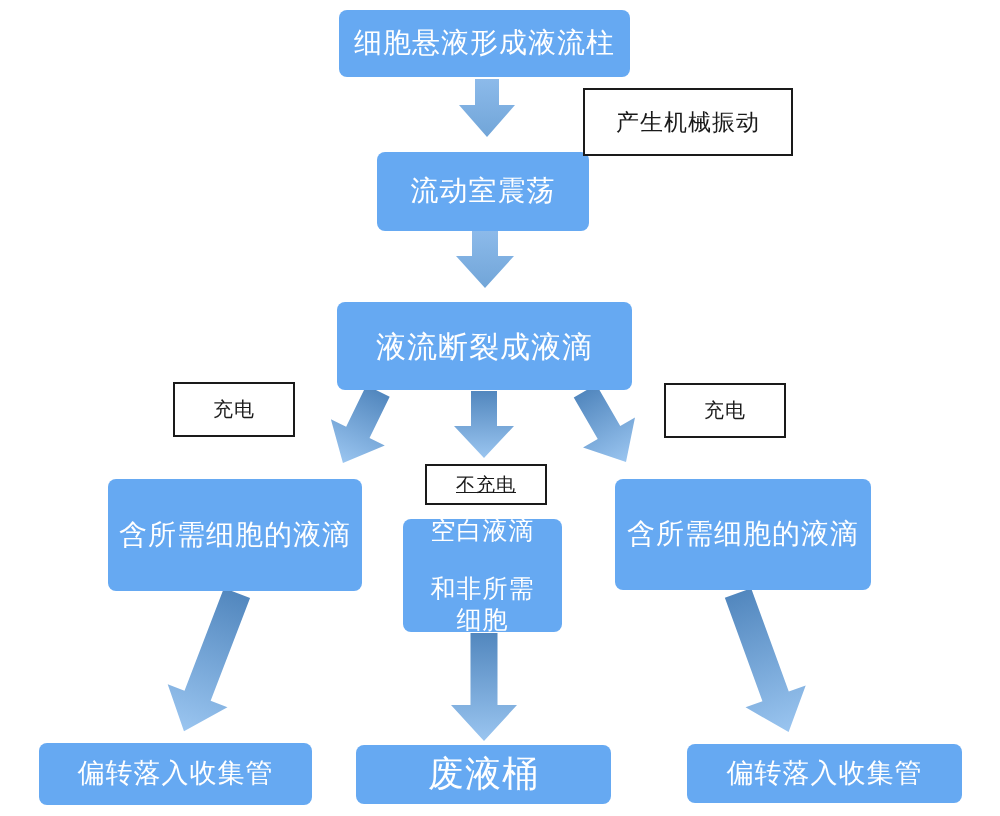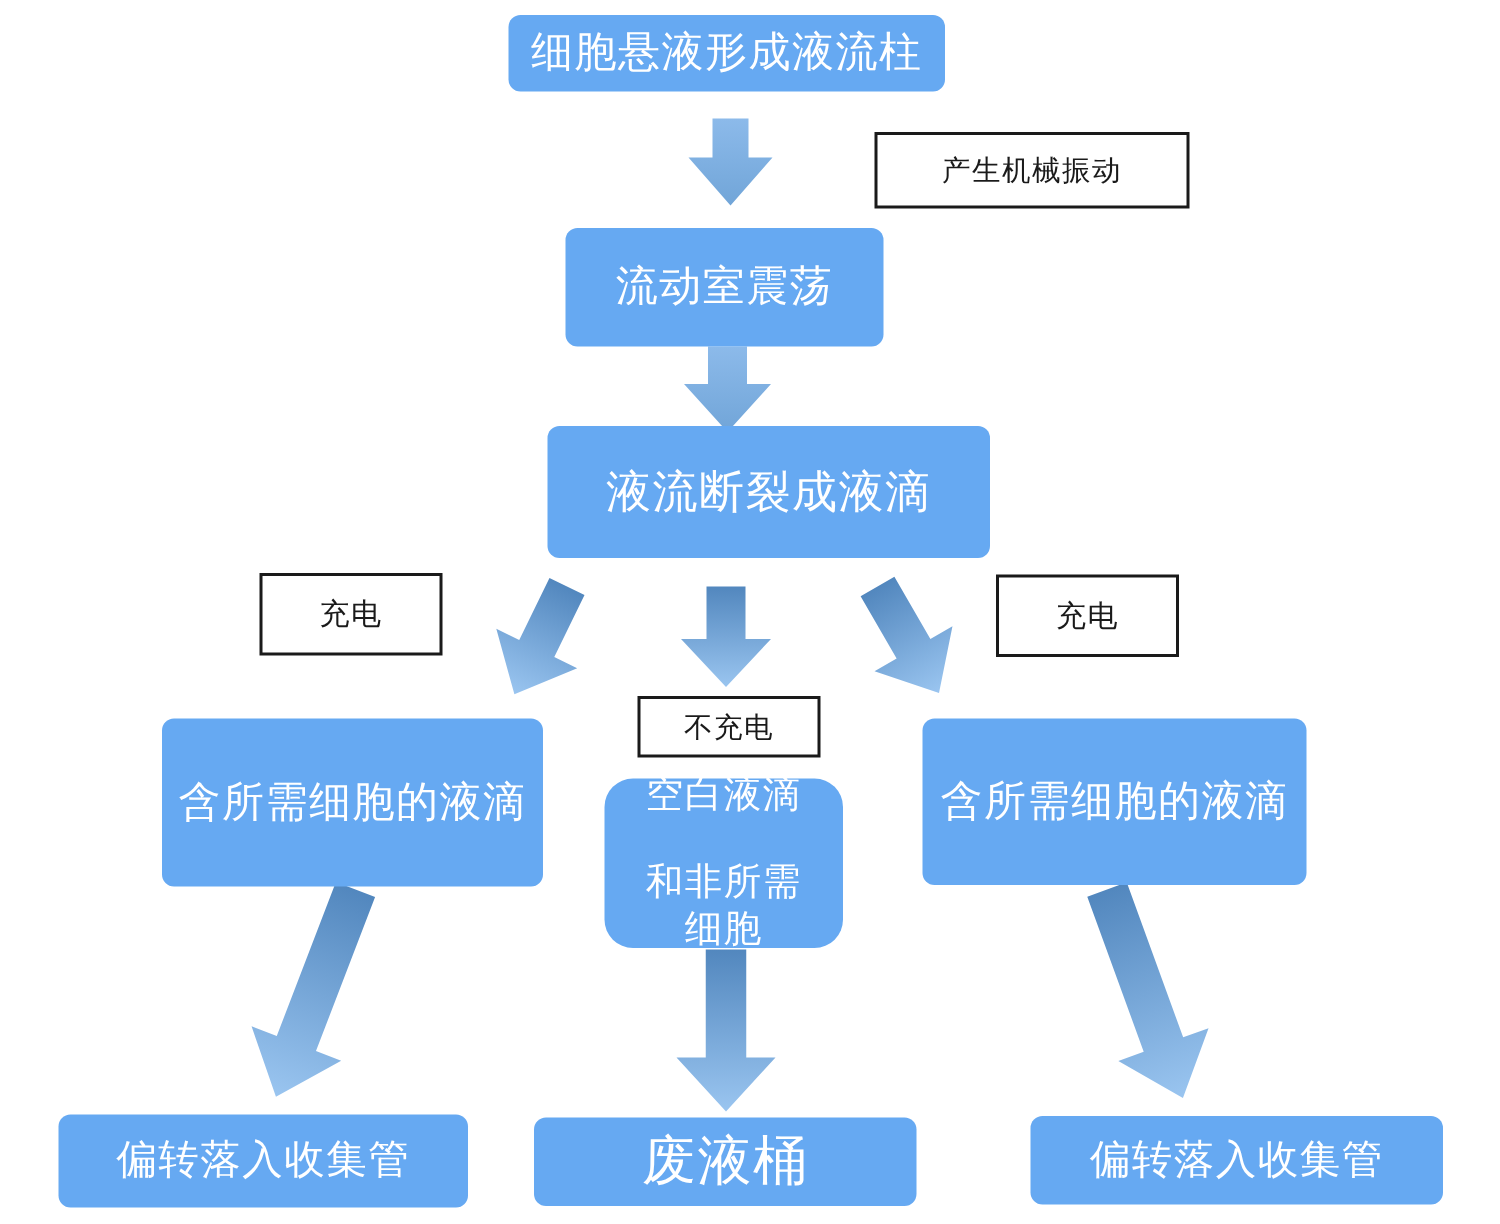--- a/index.html
+++ b/index.html
@@ -67,55 +67,55 @@
         <path d="M -14 0 L 14 0 L 14 110 L 32 110 L 0 148 L -32 110 L -14 110 Z" fill="url(#gradLong)"></path>
       </g>
       <g transform="translate(484,633) rotate(0)">
         <path d="M -13.5 0 L 13.5 0 L 13.5 72 L 33 72 L 0 108 L -33 72 L -13.5 72 Z" fill="url(#gradLong)"></path>
       </g>
       <g transform="translate(738,593) rotate(-20)">
         <path d="M -14 0 L 14 0 L 14 110 L 32 110 L 0 148 L -32 110 L -14 110 Z" fill="url(#gradLong)"></path>
       </g>
     </svg>
   <div id="node-layer">
-      <div class="node" style="left: 339px; top: 10px; width: 291px; height: 51px; font-size: 28px;">
+      <div class="node" style="left: 339px; top: 10px; width: 291px; height: 67px; font-size: 28px;">
         <span>细胞悬液形成液流柱</span>
       </div>
       <div class="node" style="left: 377px; top: 152px; width: 212px; height: 79px; font-size: 28px;">
         <span>流动室震荡</span>
       </div>
-      <div class="node" style="left: 337px; top: 284px; width: 295px; height: 88px; font-size: 30px; margin-left: 28px;">
+      <div class="node" style="left: 337px; top: 302px; width: 295px; height: 88px; font-size: 30px;">
         <span>液流断裂成液滴</span>
       </div>
       <div class="node" style="left: 108px; top: 479px; width: 254px; height: 112px; font-size: 28px;">
         <span>含所需细胞的液滴</span>
       </div>
-      <div class="node" style="left: 403px; top: 519px; width: 159px; height: 113px; font-size: 25px; border-radius: 19px;">
+      <div class="node" style="left: 403px; top: 519px; width: 159px; height: 113px; font-size: 25px;">
         <span style="display: block;">空白液滴</span>
         <span style="display: block; margin-top: 25px;">和非所需</span>
         <span style="display: block; font-family: Liberation Serif, serif;">细胞</span>
       </div>
       <div class="node" style="left: 615px; top: 479px; width: 256px; height: 111px; font-size: 28px;">
         <span>含所需细胞的液滴</span>
       </div>
       <div class="node" style="left: 39px; top: 743px; width: 273px; height: 62px; font-size: 27px;">
         <span>偏转落入收集管</span>
       </div>
       <div class="node" style="left: 356px; top: 745px; width: 255px; height: 59px; font-size: 36px;">
         <span>废液桶</span>
       </div>
       <div class="node" style="left: 687px; top: 744px; width: 275px; height: 59px; font-size: 27px;">
         <span>偏转落入收集管</span>
       </div>
-      <div class="tag" style="left: 583px; top: 88px; width: 210px; height: 51px; font-size: 19px;">
+      <div class="tag" style="left: 583px; top: 88px; width: 210px; height: 68px; font-size: 23px;">
         <span>产生机械振动</span>
       </div>
       <div class="tag" style="left: 173px; top: 382px; width: 122px; height: 55px; font-size: 20px;">
         <span>充电</span>
       </div>
       <div class="tag" style="left: 664px; top: 383px; width: 122px; height: 55px; font-size: 20px;">
         <span>充电</span>
       </div>
-      <div class="tag" style="left: 425px; top: 464px; width: 122px; height: 41px; font-size: 19px;">
+      <div class="tag" style="left: 425px; top: 464px; width: 122px; height: 41px; font-size: 19px; text-decoration: underline;">
         <span>不充电</span>
       </div>
     </div>
 </div>
 
 </body></html>

